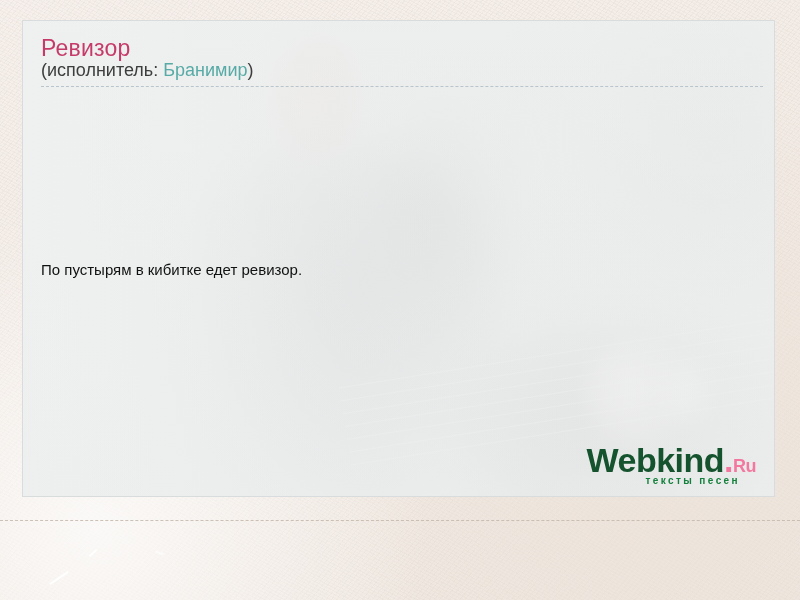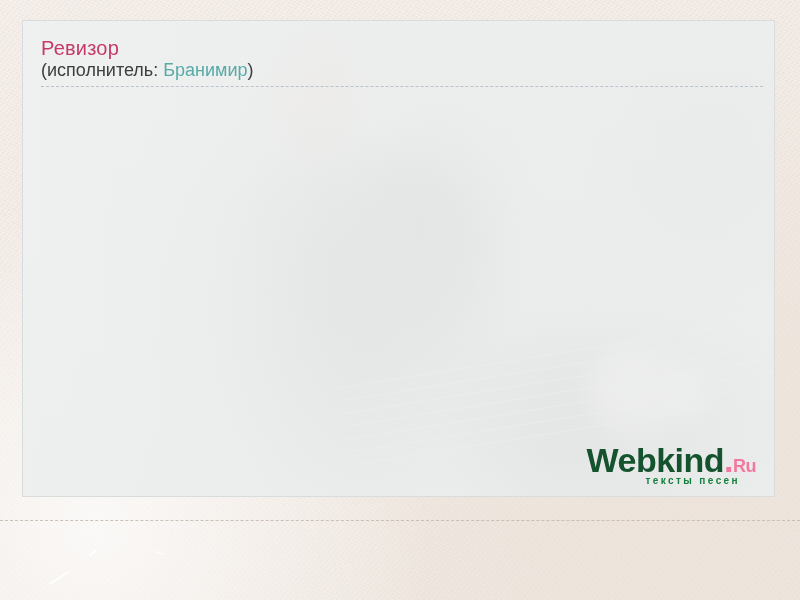--- a/index.html
+++ b/index.html
@@ -161,21 +161,21 @@
 
   .panel-inner {
     position: relative;
     z-index: 3;
     padding: 14px 18px 0 18px;
   }
 
   
   .song-title {
     color: #c53a68;
-    font-size: 20px;
+    font-size: 23px;
     font-weight: normal;
     line-height: 26px;
     margin: 0 0 1px 0;
     letter-spacing: .2px;
   }
   .artist-line {
     font-size: 18px;
     line-height: 17px;
     color: #3d3d3d;
     margin: 0;
@@ -267,20 +267,21 @@
     <div class="artist-line">
       <span>(исполнитель:</span>
       <a href="#" class="artist-link">Бранимир</a><span>)</span>
     </div>
 
     <div class="header-rule"></div>
 
     <div class="lyrics">
 
       <div class="lyrics-stanza">
+        <span class="lyrics-line">По пустырям в кибитке едет ревизор.</span>
         
       </div>
 
       
 
       
 
     </div>
   </div>
 

